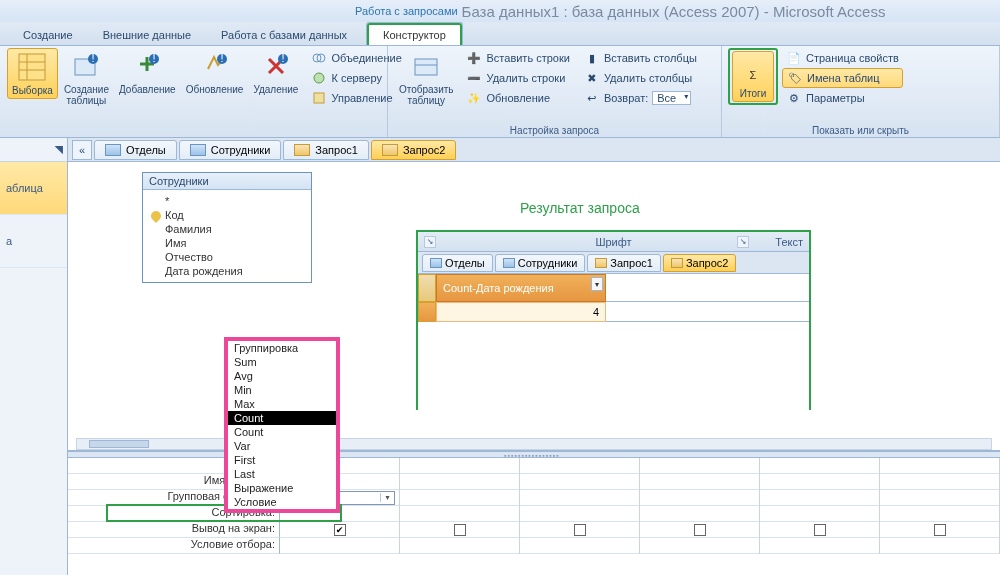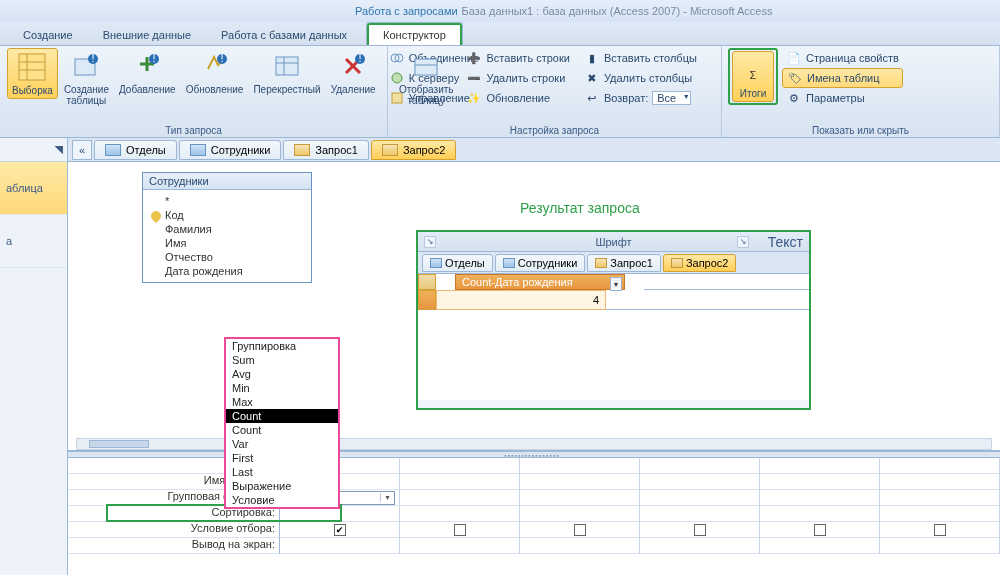--- a/index.html
+++ b/index.html
@@ -1,21 +1,21 @@
 <!DOCTYPE html>
 <html><head>
 <meta charset="utf-8">
 <style>
   * { box-sizing: border-box; margin: 0; padding: 0; font-family: "Segoe UI", Tahoma, sans-serif; font-size: 11px; }
   body { background: #fff; width: 1000px; height: 575px; position: relative; overflow: hidden; }
 
   
   .title-bar { height: 22px; background: linear-gradient(#e6eef9, #d6e4f5); display: flex; align-items: center; padding-left: 355px; }
   .title-contextual { color: #2c76b0; font-size: 11px; margin-right: 4px; }
-  .title-main { color: #7a8aa0; font-size: 11px; }
+  .title-main { color: #7a8aa0; font-size: 15px; }
 
   
   .ribbon-tabs { height: 24px; background: linear-gradient(#e0eaf5, #d4e0ef); display: flex; align-items: flex-end; padding-left: 8px; border-bottom: 1px solid #9db7d6; }
   .ribbon-tab { padding: 4px 14px; color: #2b4a6f; cursor: pointer; border: 1px solid transparent; border-bottom: none; border-radius: 3px 3px 0 0; }
   .ribbon-tab.active-ctx { background: #fff; border: 2px solid #2fa04a; border-bottom: none; color: #333; }
   .ctx-wrap { border: 1px solid #9db7d6; border-bottom: none; border-radius: 3px 3px 0 0; margin-left: 4px; }
 
   
   .ribbon { height: 92px; background: linear-gradient(#eef4fb, #d7e3f1); border-bottom: 1px solid #9db7d6; display: flex; }
   .ribbon-group { border-right: 1px solid #b7c9de; padding: 2px 6px 0 6px; display: flex; flex-direction: column; }
@@ -48,35 +48,35 @@
   .design-area { position: absolute; left: 68px; top: 162px; right: 0; height: 288px; background: #fff; overflow: hidden; }
   .field-list { position: absolute; left: 74px; top: 10px; width: 170px; border: 1px solid #6a95c2; background: #fff; }
   .field-list-title { background: linear-gradient(#e8f0fa,#d4e3f3); padding: 2px 6px; color: #2b4a6f; border-bottom: 1px solid #9db7d6; }
   .field-list-body { padding: 4px 8px; }
   .field-row { padding: 1px 0 1px 14px; color: #333; position: relative; }
   .field-row.pk::before { content:""; position:absolute; left:0; top:3px; width:10px; height:10px; background:#e9c34a; border-radius:50% 50% 50% 0; transform:rotate(-45deg);}
   .scroll-h { position: absolute; left: 8px; bottom: 0; right: 8px; height: 12px; background: #e8eef6; border: 1px solid #c6d4e4; }
   .scroll-h .thumb { position: absolute; left: 12px; top: 1px; width: 60px; bottom: 1px; background: #c7d7ea; border: 1px solid #9db7d6;}
 
   
-  .agg-list { position: absolute; left: 224px; top: 337px; width: 116px; background: #fff; border: 2px solid #ec4899; z-index: 20; }
+  .agg-list { position: absolute; left: 224px; top: 337px; width: 116px; background: #fff; border: 4px solid #ec4899; z-index: 20; }
   .agg-list .opt { padding: 1px 6px; color: #222; }
   .agg-list .opt.sel { background: #000; color: #fff; }
 
   
   .result-box { position: absolute; left: 416px; top: 230px; width: 395px; height: 180px; border: 2px solid #2fa04a; background: #f0f4fa; }
   .result-title { position: absolute; left: 520px; top: 200px; color: #2fa04a; font-size: 14px; }
   .rb-ribbon { height: 20px; background: linear-gradient(#e3ecf6,#d4e1f0); border-bottom: 1px solid #9db7d6; display:flex; align-items:center; justify-content:center; color:#3a5a85; font-size:10px; position:relative;}
   .rb-ribbon .arrow { position:absolute; width:12px; height:12px; border:1px solid #b7c9de; background:#eef4fb; display:flex; align-items:center; justify-content:center; font-size:8px;}
   .rb-tabs { height: 22px; background: #dbe6f2; border-bottom: 1px solid #9db7d6; display: flex; align-items: center; padding-left: 4px; }
   .rb-tab { display:flex; align-items:center; padding: 2px 7px; margin-right: 2px; background: linear-gradient(#f3f7fc,#e3edf7); border: 1px solid #9db7d6; border-radius: 3px 3px 0 0; font-size:10px;}
   .rb-tab.active { background: linear-gradient(#ffe9a6,#ffcf55); border-color:#d6a030;}
   .rb-tab .tabicon { width:12px; height:10px; margin-right:3px;}
   .rb-grid { background:#fff; }
-  .rb-grid-header { display:flex; height:16px;gap:19px; }
+  .rb-grid-header { display:flex; height:28px; }
   .rb-rowhead { width:18px; background:linear-gradient(#f0ddb0,#e7c97a); border:1px solid #d6a030; }
   .rb-colhead { width: 170px; background: linear-gradient(#f0b05a,#e79640); border: 1px solid #c97a28; color:#fff; display:flex; align-items:center; padding:0 6px; position:relative;}
   .rb-colhead .dd { position:absolute; right:2px; top:2px; width:12px; height:14px; background:#f3f7fc; border:1px solid #9db7d6; font-size:8px; display:flex; align-items:center; justify-content:center; color:#333;}
   .rb-grid-row { display:flex; height:20px; }
   .rb-cell { width:170px; border:1px solid #f0b87a; display:flex; align-items:center; justify-content:flex-end; padding-right:6px; background:#fff5e3;}
   .rb-space { flex:1; background:#fff; border-bottom:1px solid #9db7d6;}
 
   
   .qbe { position: absolute; left: 68px; top: 450px; right: 0; bottom: 0; background: #fff; border-top: 2px solid #9db7d6; }
   .qbe-splitter { height: 6px; background: #dbe6f2; border-bottom: 1px solid #9db7d6; display:flex; justify-content:center;}
@@ -91,21 +91,21 @@
   .qbe-combo { width:100%; height:14px; border:1px solid #7f98b7; display:flex; align-items:center; background:#fff;}
   .qbe-combo .cval { flex:1; padding-left:2px;}
   .qbe-combo .carrow { width:14px; text-align:center; border-left:1px solid #b7c9de; color:#555; font-size:8px;}
   .checkbox { width:12px; height:12px; border:1px solid #666; display:flex; align-items:center; justify-content:center; margin:0 auto; font-size:9px;}
 
   .sigma-box { border: 2px solid #2fa04a; border-radius: 3px; padding: 1px; }
 
   svg { display: block; }
 
   
-  .rb-ribbon .tekst { position:absolute; right:6px; font-size:14px; color:#3a5a85;}
+  .rb-ribbon .tekst { position:absolute; right:6px; font-size:11px; color:#3a5a85;}
 </style>
 </head>
 <body>
 
 <div class="title-bar">
   <span class="title-contextual">Работа с запросами</span>
   <span class="title-main">База данных1 : база данных (Access 2007) - Microsoft Access</span>
 </div>
 
 <div class="ribbon-tabs">
@@ -159,30 +159,20 @@
               <path d="M8 18l6-12 4 8 4-4" stroke="#c9a030" stroke-width="2" fill="none"></path>
               <circle cx="22" cy="8" r="5" fill="#2a6fb5"></circle>
               <text x="22" y="11" font-size="8" fill="#fff" text-anchor="middle">!</text>
             </svg>
           </span>
         <span class="lbl">Обновление</span>
       </div>
       <div class="big-btn">
         <span class="icon">
             <svg width="30" height="30">
-              <rect x="4" y="6" width="22" height="18" fill="#dce9f6" stroke="#6a95c2"></rect>
-              <line x1="4" y1="12" x2="26" y2="12" stroke="#6a95c2"></line>
-              <line x1="12" y1="6" x2="12" y2="24" stroke="#6a95c2"></line>
-            </svg>
-          </span>
-        <span class="lbl">Перекрестный</span>
-      </div>
-      <div class="big-btn">
-        <span class="icon">
-            <svg width="30" height="30">
               <path d="M8 8l14 14M22 8L8 22" stroke="#c33" stroke-width="3"></path>
               <circle cx="22" cy="8" r="5" fill="#2a6fb5"></circle>
               <text x="22" y="11" font-size="8" fill="#fff" text-anchor="middle">!</text>
             </svg>
           </span>
         <span class="lbl">Удаление</span>
       </div>
       <div style="display:flex;flex-direction:column;margin-left:4px">
         <div class="small-row">
             <span class="si">
@@ -204,21 +194,20 @@
         <div class="small-row">
             <span class="si">
               <svg width="14" height="14">
                 <rect x="2" y="2" width="10" height="10" fill="#f0e0a0" stroke="#c49a3a"></rect>
               </svg>
             </span>
             <span>Управление</span>
           </div>
       </div>
     </div>
-    <div class="ribbon-group-label">Тип запроса</div>
   </div>
 
   <div class="ribbon-group" style="width:334px">
     <div class="ribbon-group-body">
       <div class="big-btn">
         <span class="icon">
             <svg width="30" height="30">
               <rect x="4" y="8" width="22" height="16" fill="#dce9f6" stroke="#6a95c2"></rect>
               <line x1="4" y1="14" x2="26" y2="14" stroke="#6a95c2"></line>
             </svg>
@@ -401,22 +390,22 @@
 <div class="qbe">
   <div class="qbe-splitter">
       <span>▪▪▪▪▪▪▪▪▪▪▪▪▪▪▪▪</span>
     </div>
   <div class="qbe-body">
     <div class="qbe-labels">
       <div class="qbe-label">Поле:</div>
       <div class="qbe-label">Имя таблицы:</div>
       <div class="qbe-label">Групповая операция:</div>
       <div class="qbe-label">Сортировка:</div>
+      <div class="qbe-label">Вывод на экран:</div>
       <div class="qbe-label">Условие отбора:</div>
-      <div class="qbe-label">Вывод на экран:</div>
     </div>
     <div class="qbe-cols">
       <div class="qbe-col">
         <div class="qbe-cell"></div>
         <div class="qbe-cell"></div>
         <div class="qbe-cell">
           <div class="qbe-combo">
             <span class="cval">Count</span>
             <span class="carrow">▾</span>
           </div>

